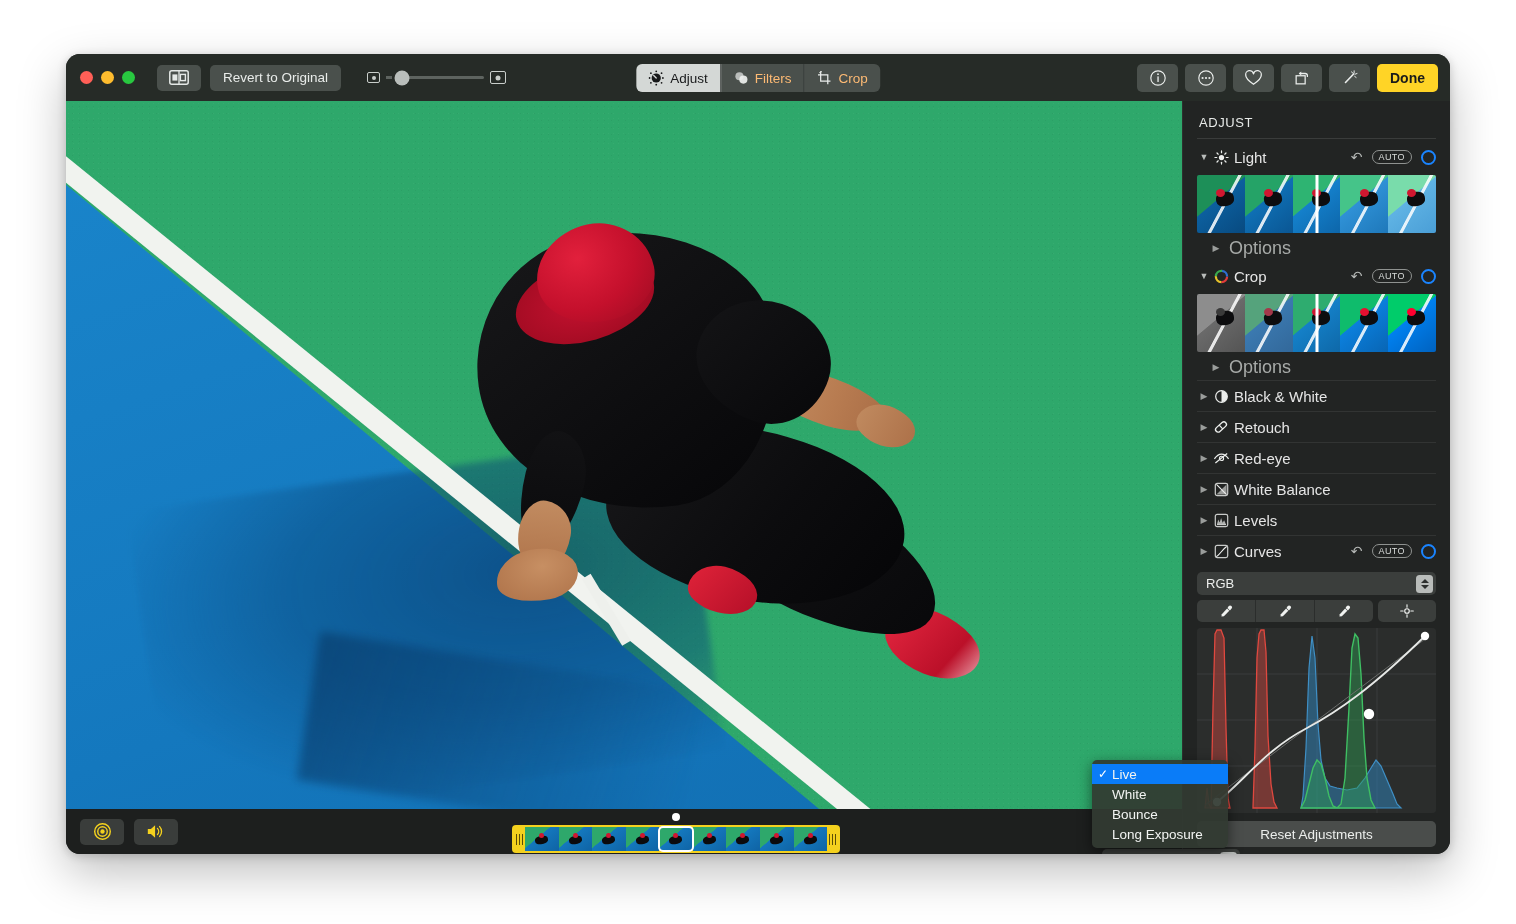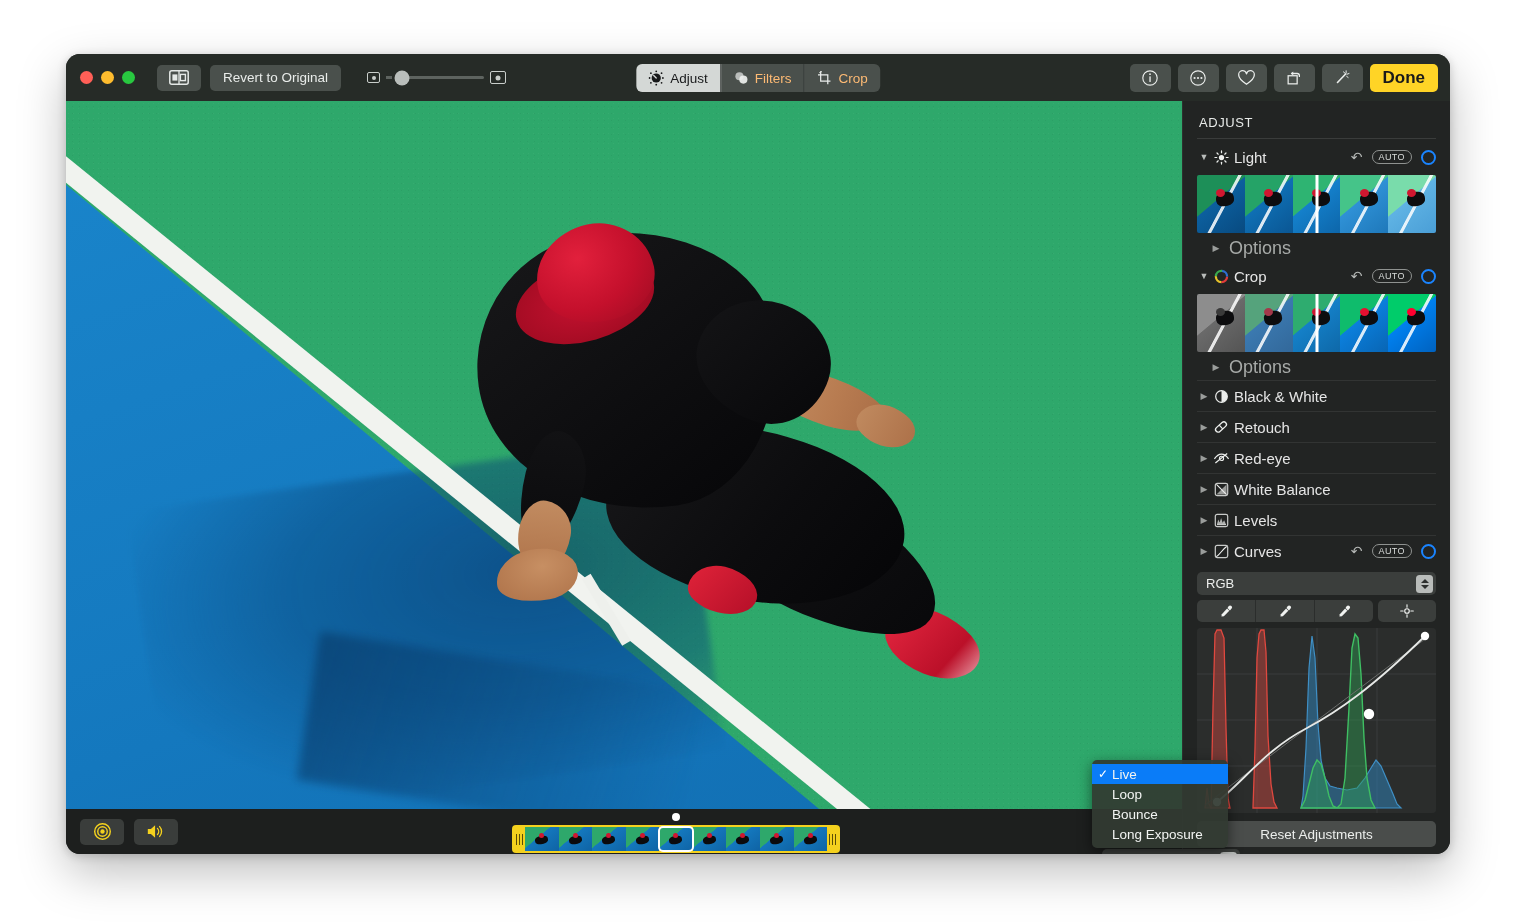--- a/index.html
+++ b/index.html
@@ -73,21 +73,21 @@
   .tab.active { background: #d4d8d6; color: #17191a; }
   .tab svg { display: block; }
 
   
   .right-tools { position: absolute; right: 12px; top: 10px; display: flex; gap: 7px; align-items: center; }
   .rt-btn {
     width: 41px; height: 28px; border-radius: 5px; background: #4a504c;
     display: flex; align-items: center; justify-content: center; cursor: default;
   }
   .done-btn {
-    background: #ffd426; color: #1a1a1a; font-size: 17px; font-weight: bold;
+    background: #ffd426; color: #1a1a1a; font-size: 14px; font-weight: bold;
     height: 28px; padding: 0 13px; border-radius: 5px; border: none;
     display: flex; align-items: center; cursor: default;
     font-family: "Liberation Sans", sans-serif;
   }
 
   
   .canvas {
     position: absolute; left: 0; top: 47px; width: 1116px; height: 708px;
     overflow: hidden; background: #1d1f1e;
   }
@@ -562,21 +562,21 @@
       </span>
     </div>
 
     <div class="menu">
       <div class="menu-item sel">
         <span class="menu-check">✓</span>
         <span class="menu-label">Live</span>
       </div>
       <div class="menu-item">
         <span class="menu-check"></span>
-        <span class="menu-label">Loop</span>
+        <span class="menu-label">White</span>
       </div>
       <div class="menu-item">
         <span class="menu-check"></span>
         <span class="menu-label">Bounce</span>
       </div>
       <div class="menu-item">
         <span class="menu-check"></span>
         <span class="menu-label">Long Exposure</span>
       </div>
     </div>

